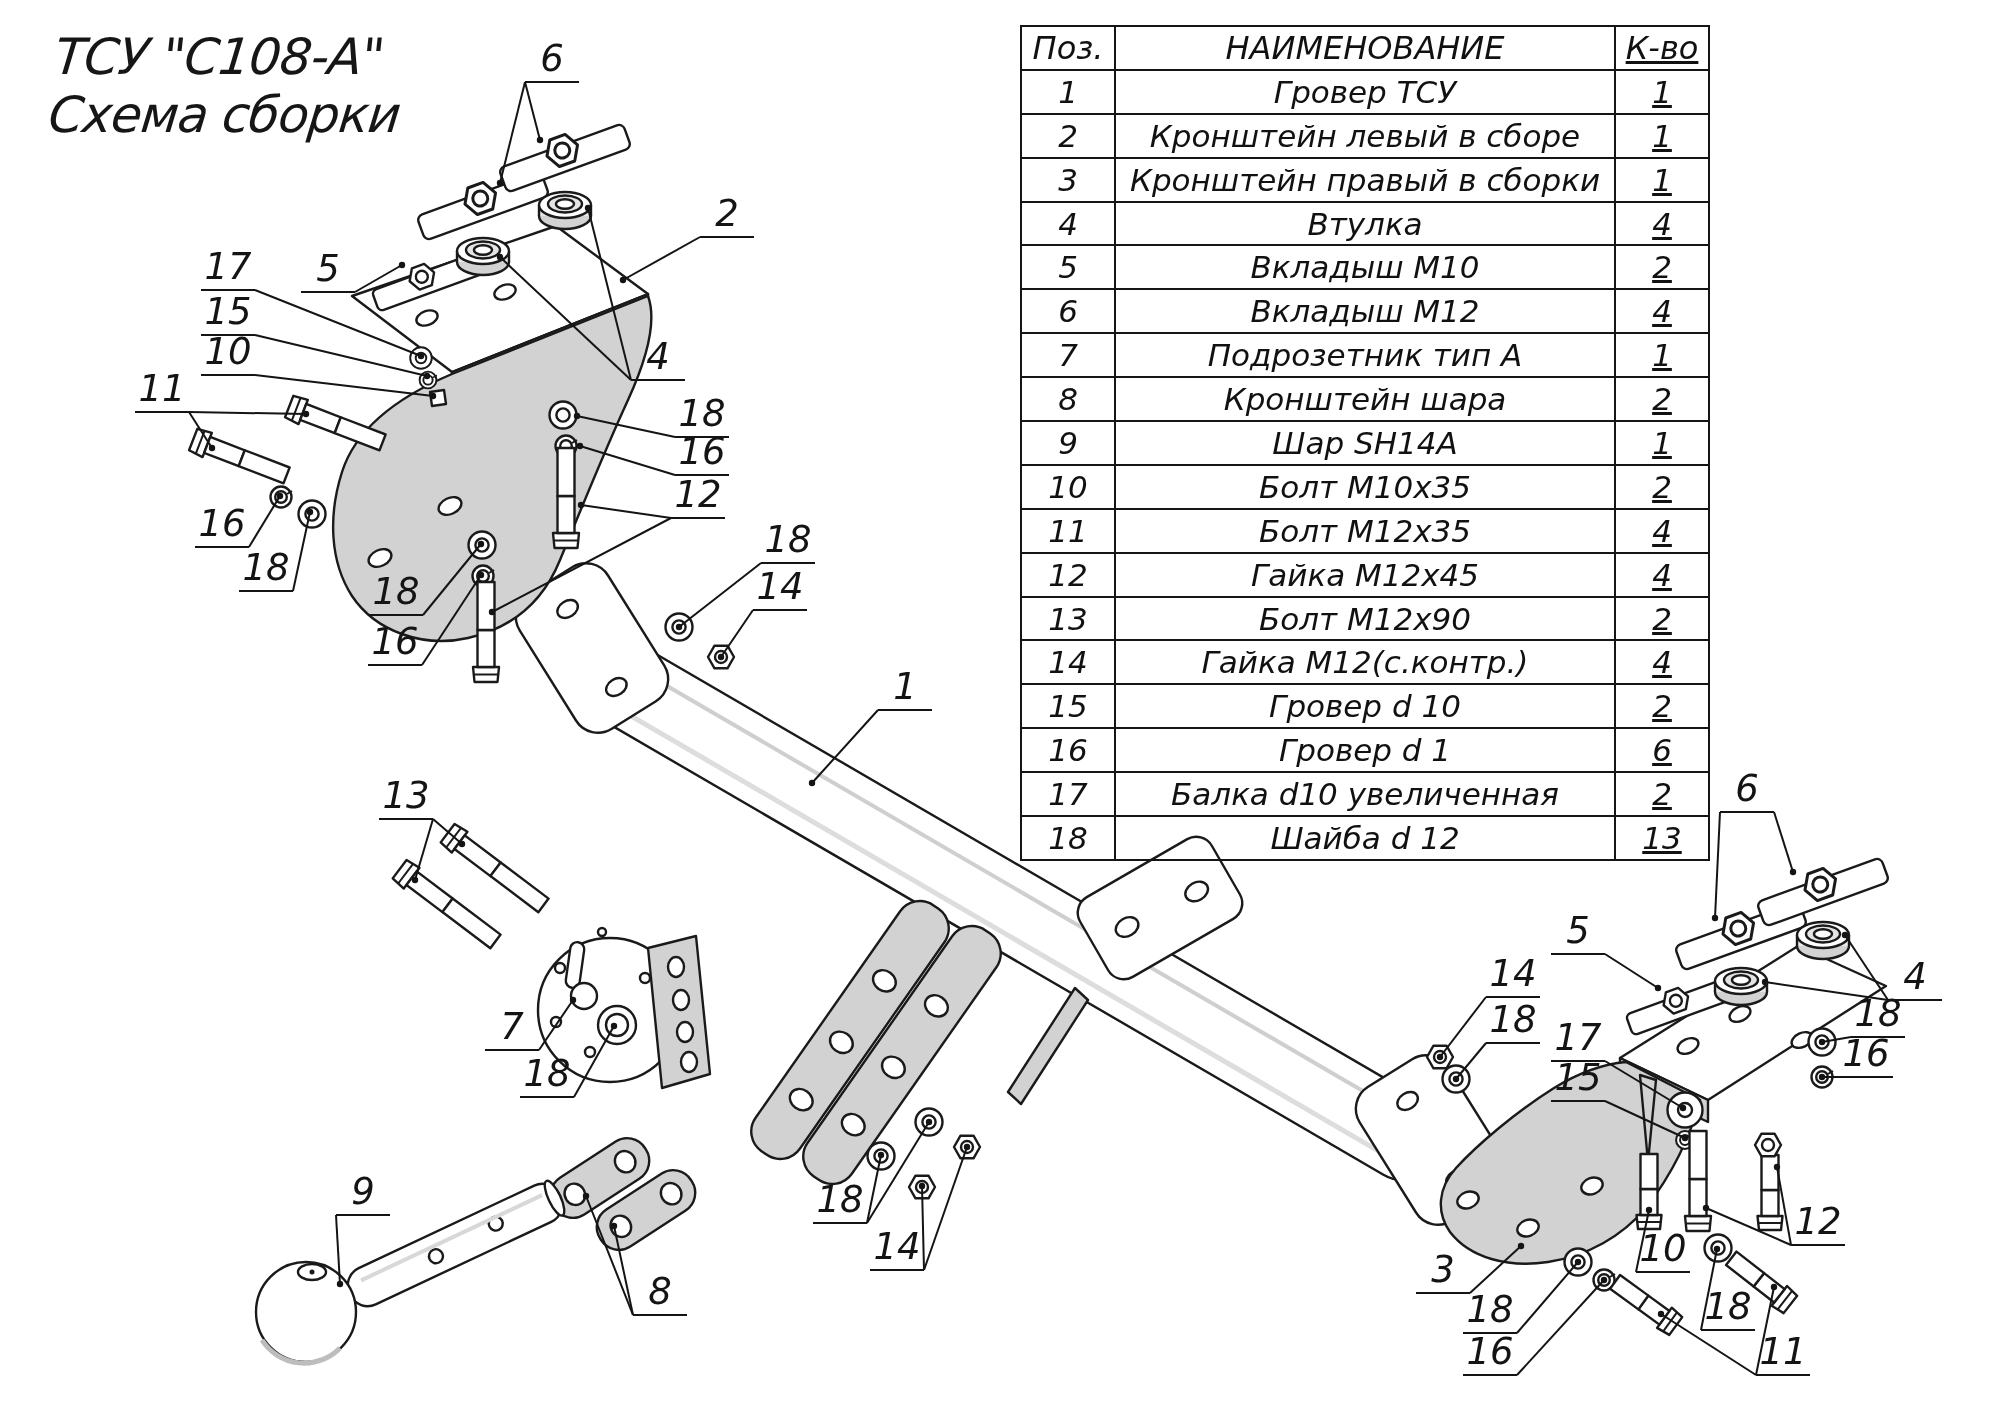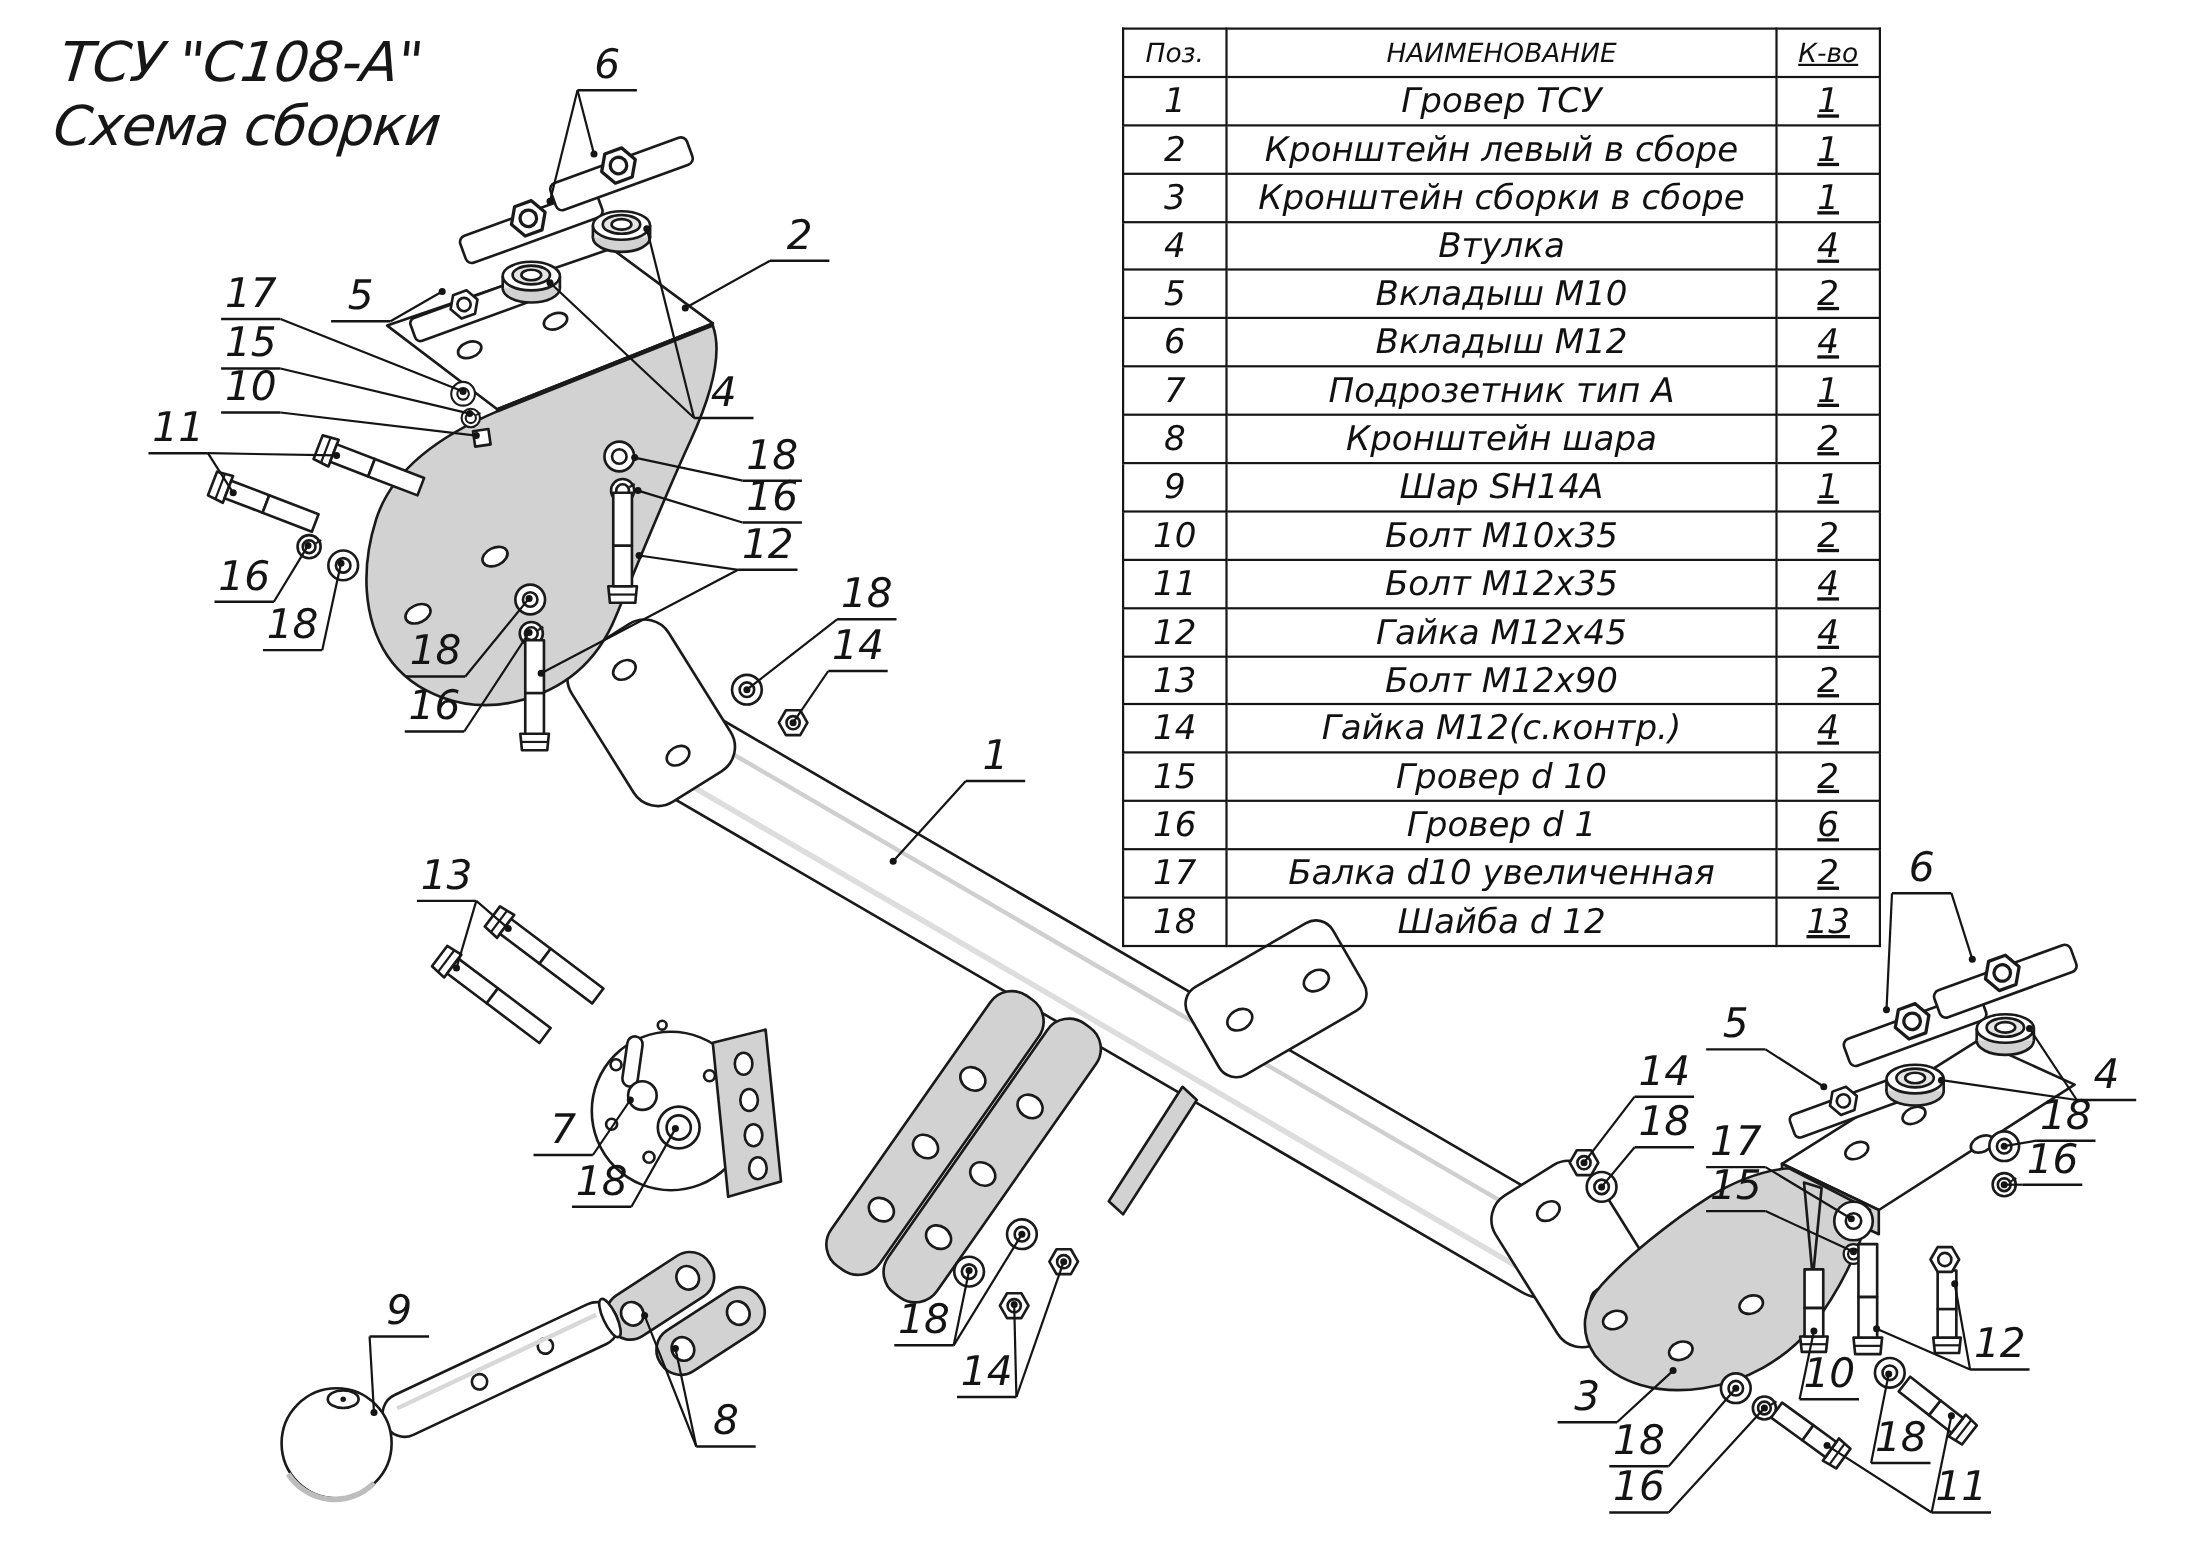--- a/index.html
+++ b/index.html
@@ -6,21 +6,21 @@
   .page{position:relative;width:2000px;height:1415px;background:#ffffff;overflow:hidden;
         font-family:"DejaVu Sans",sans-serif;}
   .title-block{position:absolute;left:52px;top:28px;font-style:italic;font-size:50px;
         line-height:1.16;color:#161616;letter-spacing:-1px;transform:skewX(-6deg);}
   .drawing{position:absolute;left:0;top:0;width:2000px;height:1415px;}
   .parts-table{position:absolute;left:1020px;top:25px;width:682px;border-collapse:collapse;
         table-layout:fixed;font-style:italic;color:#111;}
   .parts-table td,.parts-table th{border:2.6px solid #151515;height:41.9px;padding:0;
         text-align:center;vertical-align:middle;font-weight:normal;font-size:31px;
         font-style:italic;overflow:hidden;white-space:nowrap;}
-  .parts-table th{font-size:24px;}
+  .parts-table th{font-size:32px;}
   .col-pos{width:92px;}.col-name{width:498px;}.col-qty{width:92px;text-decoration:underline;}
   svg text.co{font-style:italic;font-size:37px;fill:#141414;}
   .part{stroke:#1a1a1a;stroke-width:2.4;fill:#ffffff;stroke-linejoin:round;stroke-linecap:round;}
   .gray{fill:#d2d2d2;}
   .lgray{fill:#e4e4e4;}
   .noline{stroke:none;}
 </style>
 </head>
 <body>
 
@@ -554,21 +554,21 @@
           <td class="col-name">Гровер ТСУ</td>
           <td class="col-qty">1</td>
         </tr>
         <tr>
           <td class="col-pos">2</td>
           <td class="col-name">Кронштейн левый в сборе</td>
           <td class="col-qty">1</td>
         </tr>
         <tr>
           <td class="col-pos">3</td>
-          <td class="col-name">Кронштейн сборки в сборе</td>
+          <td class="col-name">Кронштейн правый в сборки</td>
           <td class="col-qty">1</td>
         </tr>
         <tr>
           <td class="col-pos">4</td>
           <td class="col-name">Втулка</td>
           <td class="col-qty">4</td>
         </tr>
         <tr>
           <td class="col-pos">5</td>
           <td class="col-name">Вкладыш М10</td>

